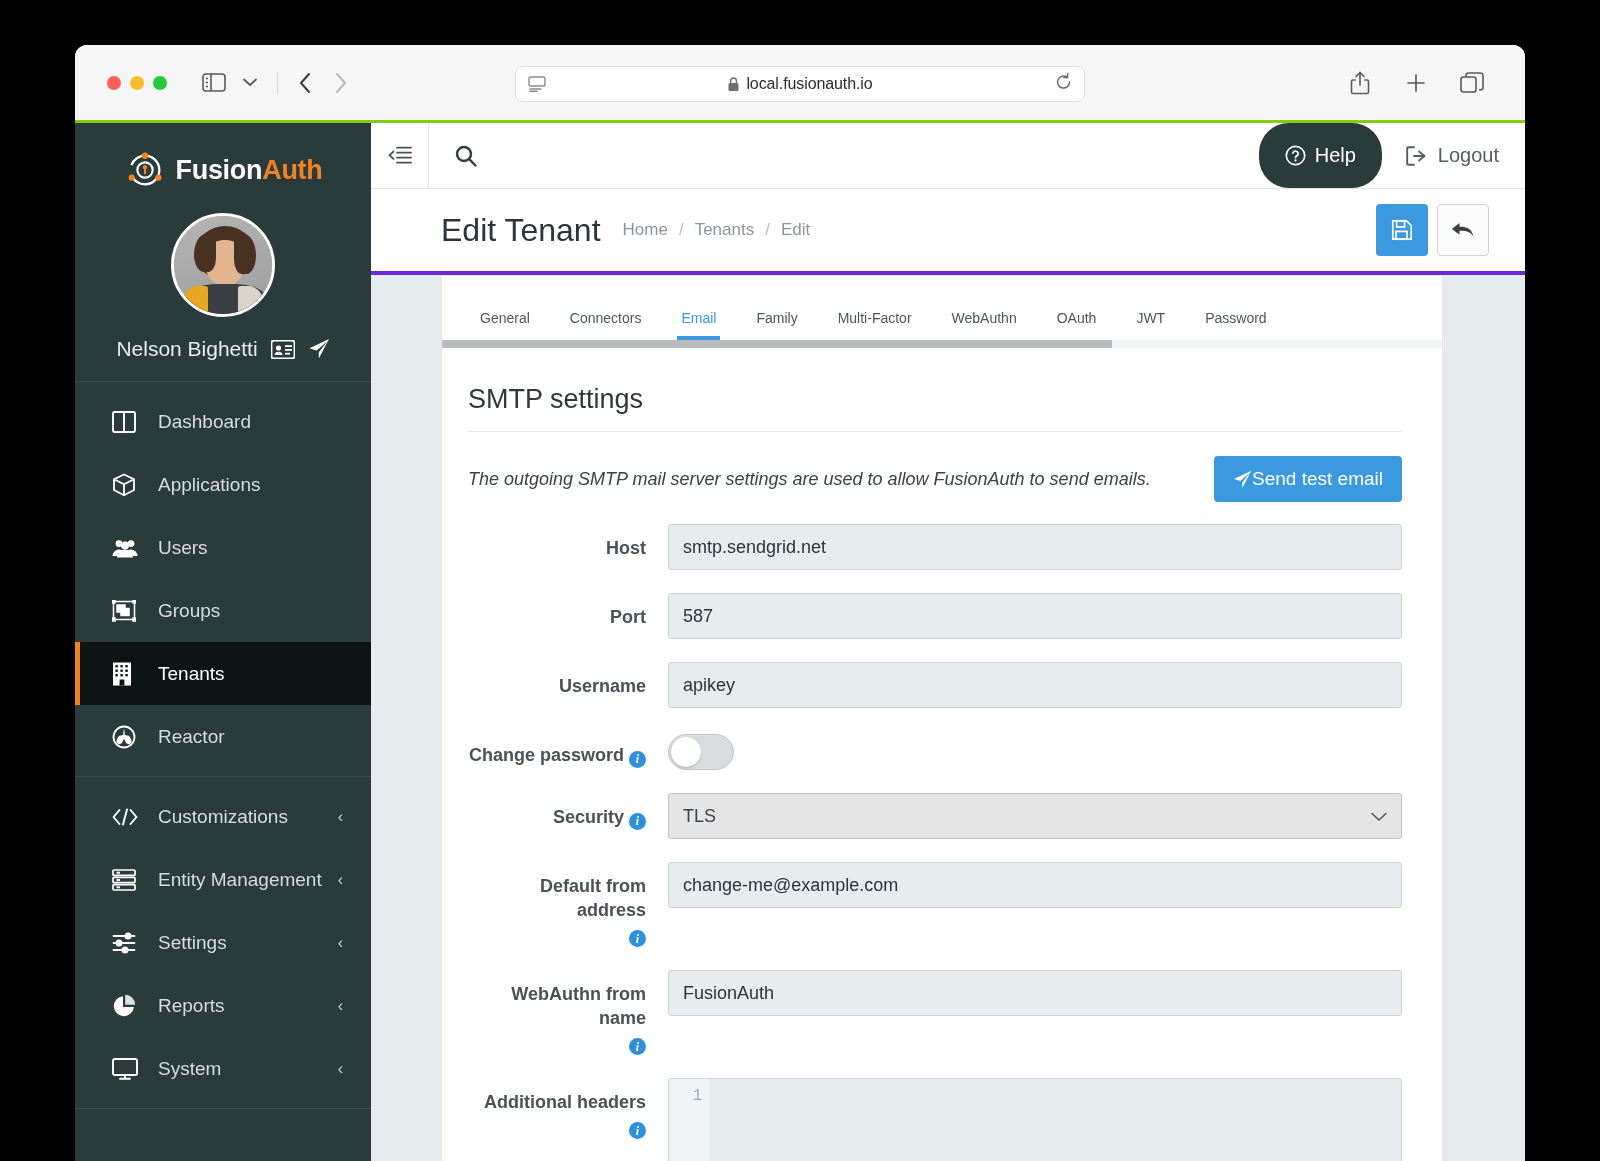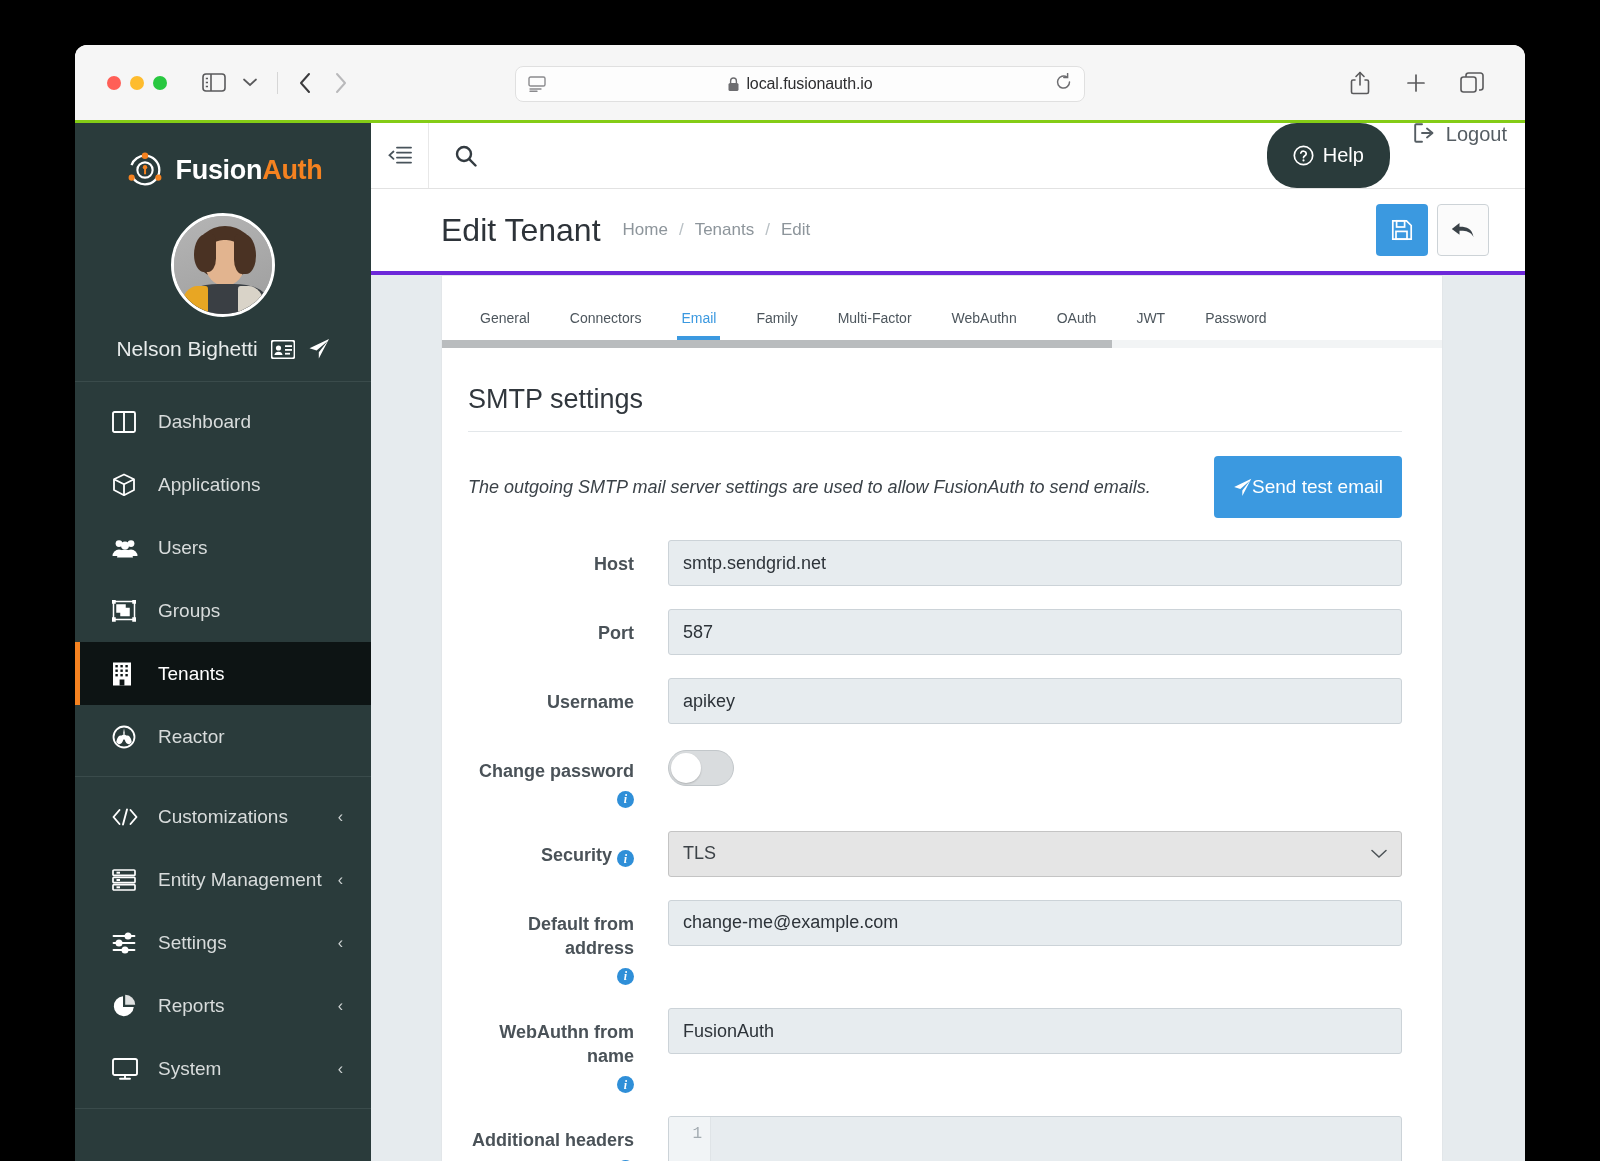--- a/index.html
+++ b/index.html
@@ -230,22 +230,22 @@
     color: #ffffff;
     display: flex; align-items: center; gap: 9px;
     padding: 0 26px;
     font-size: 20px;
     cursor: pointer;
     border-radius: 30px;
   }
   .logout-btn {
     height: 100%;
     color: #555d63;
-    display: flex; gap: 10px;
-    padding: 0 18px 0 24px;
+    display: flex; align-items: center; gap: 10px;
+    padding: 0 26px 0 24px;
     font-size: 20px;
     cursor: pointer;
   }
 
   .page-head {
     height: 86px;
     background: #ffffff;
     display: flex; align-items: center;
     padding: 0 36px 0 70px;
     border-bottom: 4px solid #6d28d9;
@@ -331,39 +331,39 @@
     font-style: italic;
     font-size: 18px;
     color: #3b4248;
   }
   .btn-test {
     margin-left: auto;
     background: #3b99e0;
     color: #ffffff;
     border: none;
     border-radius: 4px;
-    padding: 20px 19px;
+    padding: 12px 19px;
     font-size: 19px;
     font-family: "Liberation Sans", sans-serif;
     display: flex; align-items: center; gap: 0;
     cursor: pointer;
   }
 
   
   .form { margin-top: 22px; }
   .frow {
     display: flex;
     align-items: flex-start;
     margin-bottom: 23px;
   }
   .flabel {
     width: 200px;
     flex-shrink: 0;
     text-align: right;
-    padding-right: 34px;
+    padding-right: 22px;
     padding-top: 12px;
     font-size: 18px;
     font-weight: bold;
     color: #4a5258;
     line-height: 1.35;
   }
   .flabel .info {
     display: inline-flex;
     align-items: center; justify-content: center;
     width: 17px; height: 17px;

